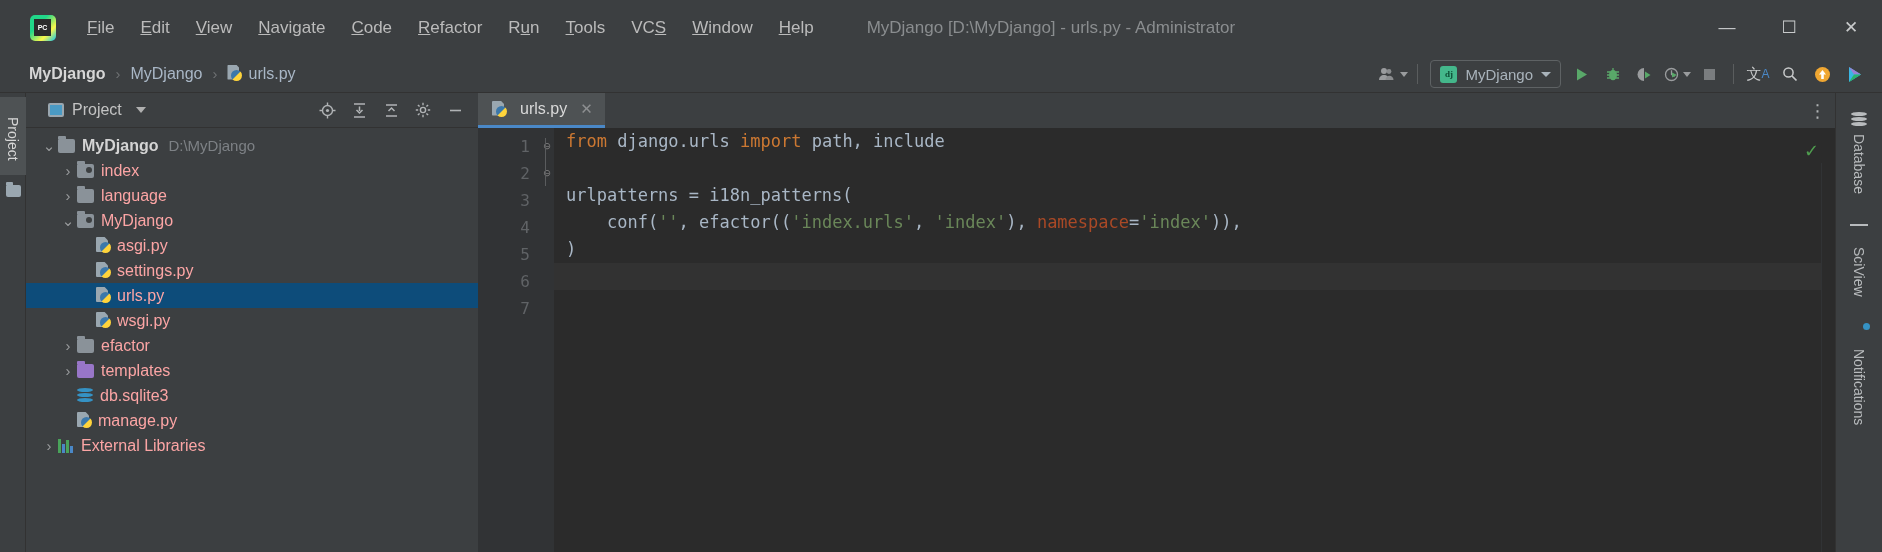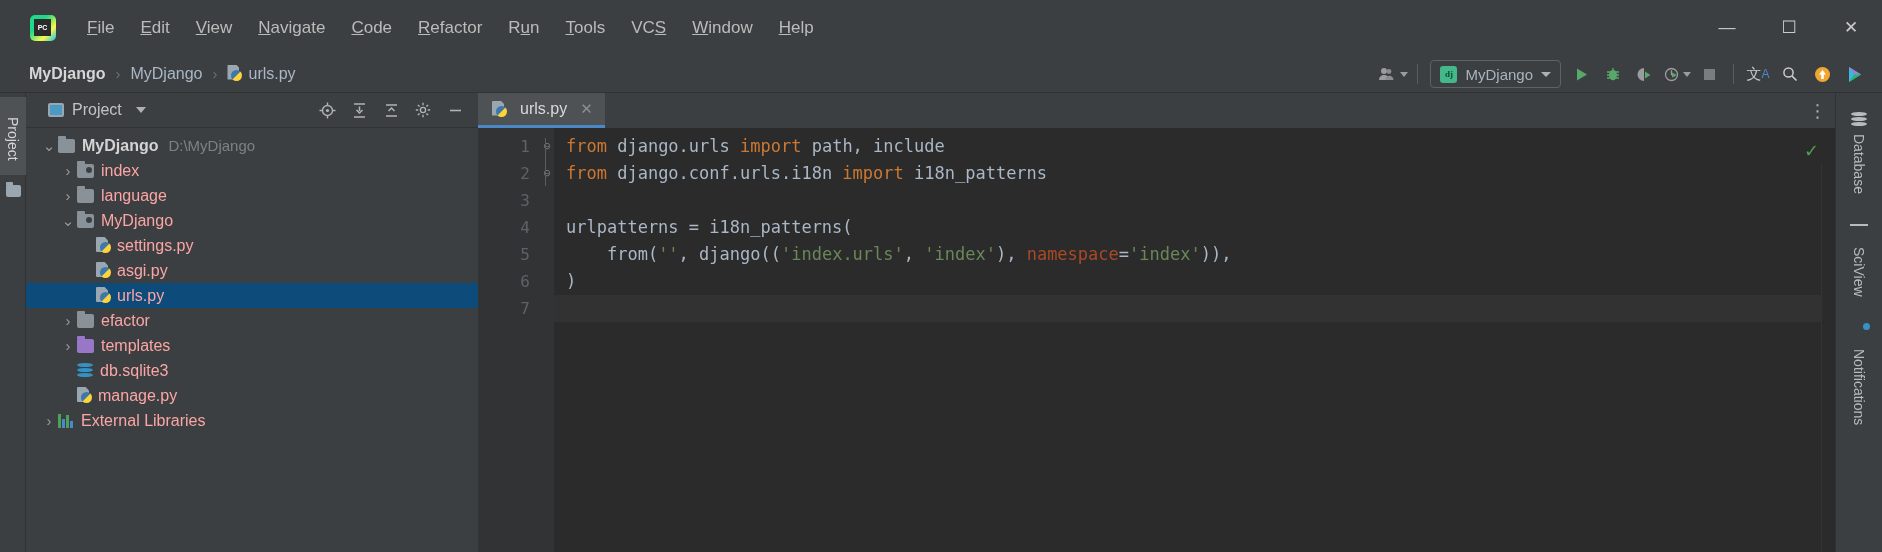--- a/index.html
+++ b/index.html
@@ -222,21 +222,21 @@
     height: 27px; line-height: 27px; color: #606366; font-size: 16px;
     padding-right: 10px; font-family: "DejaVu Sans Mono", monospace;
   }
   .fold-col { width: 14px; background: #313335; padding-top: 5px; flex: none;
               position: relative; }
   .fold-mark {
     height: 27px; line-height: 27px; color: #787878; font-size: 12px;
     text-align: center; font-family: "DejaVu Sans Mono", monospace;
   }
   .code-body {
-    flex: 1; padding-top: 5px; position: relative; overflow: hidden;
+    flex: 1; position: relative; overflow: hidden;
   }
   .cline {
     height: 27px; line-height: 27px; font-size: 17px; padding-left: 12px;
     font-family: "DejaVu Sans Mono", monospace; white-space: pre;
   }
   .cline.cur { background: #323232; }
   .kw { color: #cc7832; }
   .pl { color: #a9b7c6; }
   .str { color: #6a8759; }
   .nm { color: #aa4926; }
@@ -292,20 +292,21 @@
       <div class="menu-item"><u>V</u>iew</div>
       <div class="menu-item"><u>N</u>avigate</div>
       <div class="menu-item"><u>C</u>ode</div>
       <div class="menu-item"><u>R</u>efactor</div>
       <div class="menu-item">R<u>u</u>n</div>
       <div class="menu-item"><u>T</u>ools</div>
       <div class="menu-item">VC<u>S</u></div>
       <div class="menu-item"><u>W</u>indow</div>
       <div class="menu-item"><u>H</u>elp</div>
     </div>
+  <div class="win-title">MyDjango [D:\MyDjango] - urls.py - Administrator</div>
   <div class="win-ctrls">
     <div class="win-btn">—</div>
     <div class="win-btn">☐</div>
     <div class="win-btn close">✕</div>
   </div>
 </div>
 
 <div class="toolbar">
   <div class="crumbs" id="crumbs">
       <span class="crumb bold">MyDjango</span>
@@ -456,33 +457,39 @@
       <div class="trow">
         <span style="display: inline-block; width: 33px; flex: 0 0 auto;"></span>
         <span class="arrow" style="font-size: 15px; line-height: 10px;">⌄</span>
         <span class="folder src"></span>
         <span class="tlabel">MyDjango</span>
       </div>
       <div class="trow">
         <span style="display: inline-block; width: 52px; flex: 0 0 auto;"></span>
         <span class="arrow"></span>
         <span class="py-ico"></span>
-        <span class="tlabel">settings.py</span>
+        <span class="tlabel">asgi.py</span>
       </div>
       <div class="trow">
         <span style="display: inline-block; width: 52px; flex: 0 0 auto;"></span>
         <span class="arrow"></span>
         <span class="py-ico"></span>
-        <span class="tlabel">asgi.py</span>
+        <span class="tlabel">settings.py</span>
       </div>
       <div class="trow sel">
         <span style="display: inline-block; width: 52px; flex: 0 0 auto;"></span>
         <span class="arrow"></span>
         <span class="py-ico"></span>
         <span class="tlabel">urls.py</span>
+      </div>
+      <div class="trow">
+        <span style="display: inline-block; width: 52px; flex: 0 0 auto;"></span>
+        <span class="arrow"></span>
+        <span class="py-ico"></span>
+        <span class="tlabel">wsgi.py</span>
       </div>
       <div class="trow">
         <span style="display: inline-block; width: 33px; flex: 0 0 auto;"></span>
         <span class="arrow" style="font-size: 15px;">›</span>
         <span class="folder"></span>
         <span class="tlabel">efactor</span>
       </div>
       <div class="trow">
         <span style="display: inline-block; width: 33px; flex: 0 0 auto;"></span>
         <span class="arrow" style="font-size: 15px;">›</span>
@@ -544,24 +551,23 @@
     <div class="fold-mark">⊖</div>
         <div class="fold-mark">⊖</div>
         <div class="fold-mark"></div>
         <div class="fold-mark"></div>
         <div class="fold-mark"></div>
         <div class="fold-mark"></div>
         <div class="fold-mark"></div>
       </div>
     <div class="code-body" id="codebody">
         <div class="cline"><span class="kw">from </span><span class="pl">django.urls </span><span class="kw">import </span><span class="pl">path, include</span></div>
-        <div class="cline"><span class="kw">from </span><span class="pl">django.conf.urls.i18n </span><span class="kw">import </span><span class="pl">i18n_patterns</span></div>
         <div class="cline">&nbsp;</div>
         <div class="cline"><span class="pl">urlpatterns = i18n_patterns(</span></div>
-        <div class="cline"><span class="pl">    from(</span><span class="str">''</span><span class="pl">, django((</span><span class="str">'index.urls'</span><span class="pl">, </span><span class="str">'index'</span><span class="pl">), </span><span class="nm">namespace</span><span class="pl">=</span><span class="str">'index'</span><span class="pl">)),</span></div>
+        <div class="cline"><span class="pl">    conf(</span><span class="str">''</span><span class="pl">, efactor((</span><span class="str">'index.urls'</span><span class="pl">, </span><span class="str">'index'</span><span class="pl">), </span><span class="nm">namespace</span><span class="pl">=</span><span class="str">'index'</span><span class="pl">)),</span></div>
         <div class="cline"><span class="pl">)</span></div>
         <div class="cline cur">&nbsp;</div>
       </div>
     <div class="scroll-marks"></div>
     <div class="inspect-ok">✓</div>
   </div>
 </div>
 
 <div class="right-strip">
   <div class="rtab">

